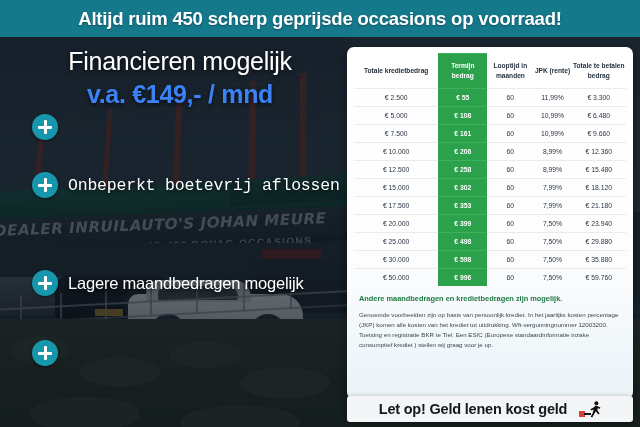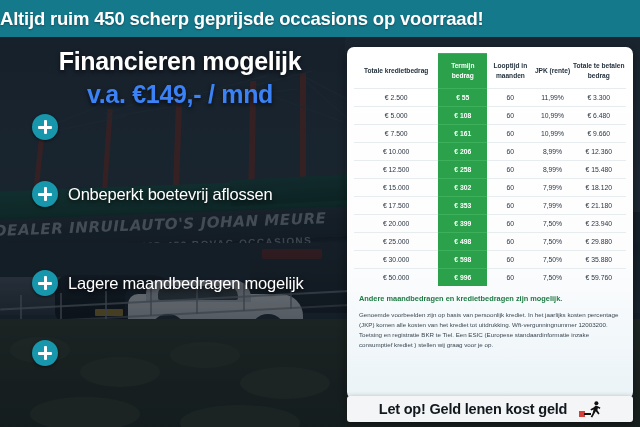--- a/index.html
+++ b/index.html
@@ -7,21 +7,21 @@
     width:640px;height:427px;overflow:hidden;
     font-family:"Liberation Sans", sans-serif;
     background:#1d2b36;
   }
   .stage{position:relative;width:640px;height:427px;overflow:hidden;background:#1d2b36;}
 
   
   .banner{
     position:absolute;left:0;top:0;width:640px;height:37px;
     background:#15798c;
-    display:flex;align-items:center;justify-content:flex-start;
+    display:flex;align-items:center;justify-content:center;
     z-index:40;
   }
   .banner-text{
     color:#ffffff;font-size:18.5px;font-weight:bold;letter-spacing:-0.2px;
     text-shadow:0 1px 2px rgba(0,0,0,.35);white-space:nowrap;
   }
 
   
   .photo{position:absolute;left:0;top:37px;width:640px;height:390px;overflow:hidden;z-index:1;background:#26323c;}
   .sky{position:absolute;left:0;top:0;width:640px;height:175px;
@@ -74,21 +74,21 @@
   
   .photo-veil{position:absolute;left:0;top:0;width:640px;height:390px;background:rgba(10,18,26,.52);}
   .photo-veil2{position:absolute;left:0;top:0;width:345px;height:390px;background:rgba(12,22,31,.22);}
 
   
   .bullets{position:absolute;left:0;top:37px;width:345px;height:390px;z-index:20;}
   .headline{
     position:absolute;left:22px;top:10px;width:316px;text-align:center;
   }
   .headline .l1{
-    color:#ffffff;font-size:25px;font-weight:bold;letter-spacing:-.3px;
+    color:#ffffff;font-size:25px;font-weight:normal;letter-spacing:-.3px;
     text-shadow:0 2px 4px rgba(0,0,0,.65);white-space:nowrap;
   }
   .headline .l2{
     color:#3b82f6;font-size:25px;font-weight:bold;letter-spacing:-.3px;margin-top:4px;
     text-shadow:0 2px 4px rgba(0,0,0,.65);white-space:nowrap;
   }
   .plus{
     position:absolute;width:26px;height:26px;border-radius:50%;
     background:#1796ac;box-shadow:0 1px 3px rgba(0,0,0,.5);
   }
@@ -220,21 +220,21 @@
   </div>
 
   <div class="bullets">
 
     <div class="headline">
       <div class="l1">Financieren mogelijk</div>
       <div class="l2">v.a. €149,- / mnd</div>
     </div>
     <div class="plus" style="left:32px;top:77px;"></div>
 
-    <div class="brow" style="left:32px;top:144px;">
+    <div class="brow" style="left:32px;top:135px;font-family:Liberation Mono, monospace;">
       <span class="plus" style="position:relative;left:0;top:0;flex:0 0 26px;"></span>
       <span class="btext">Onbeperkt boetevrij aflossen</span>
     </div>
 
     <div class="brow" style="left:32px;top:233px;">
       <span class="plus" style="position:relative;left:0;top:0;flex:0 0 26px;"></span>
       <span class="btext">Lagere maandbedragen mogelijk</span>
     </div>
 
     <div class="brow" style="left:32px;top:303px;">

